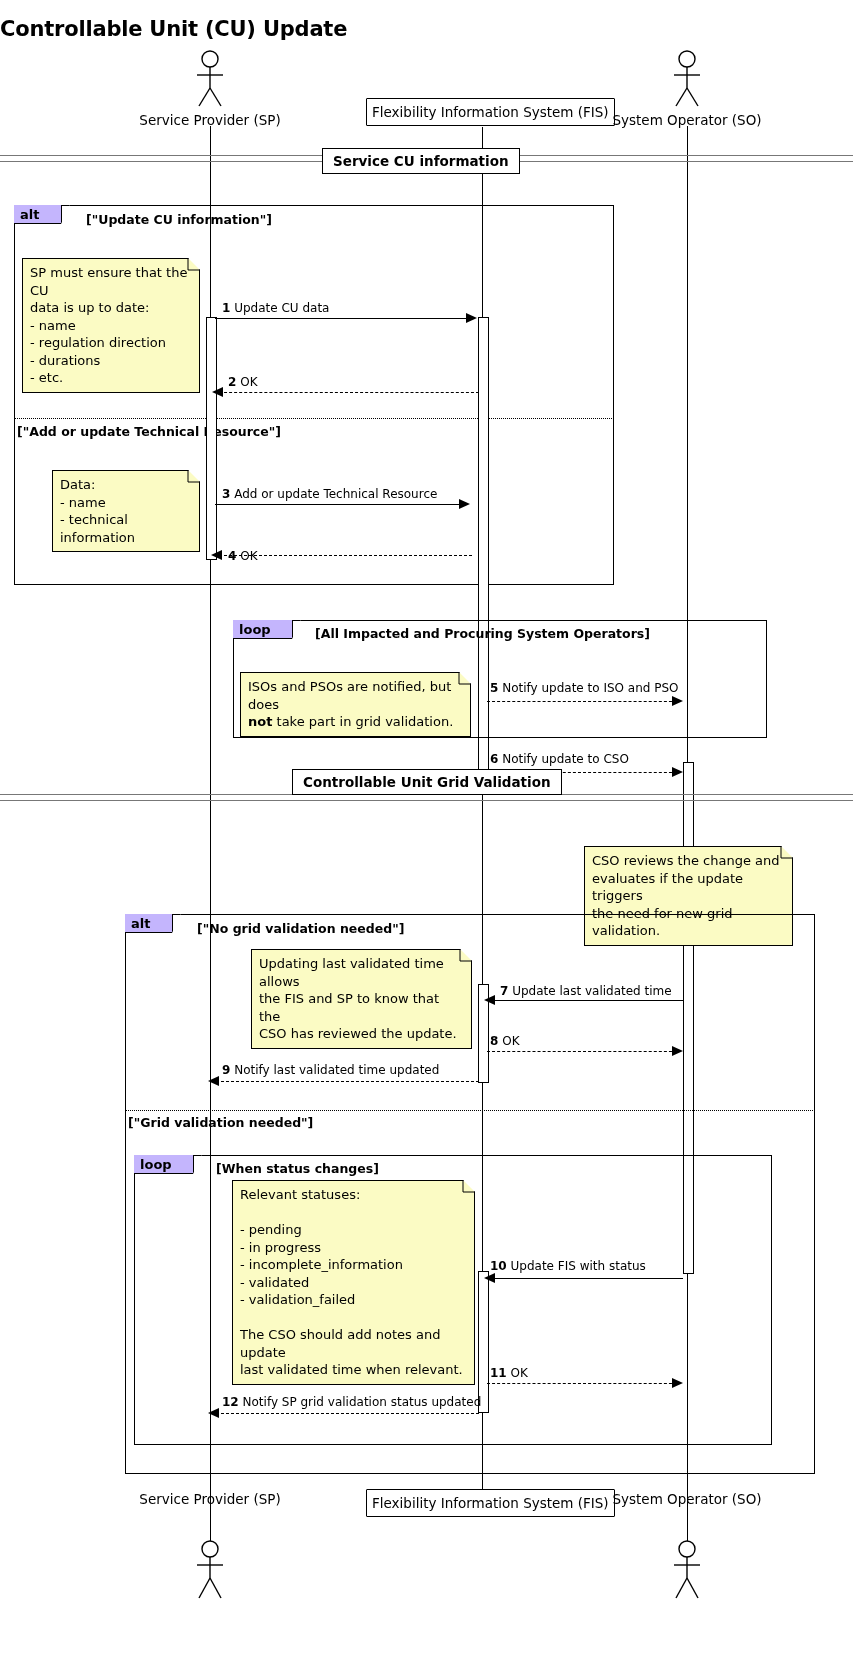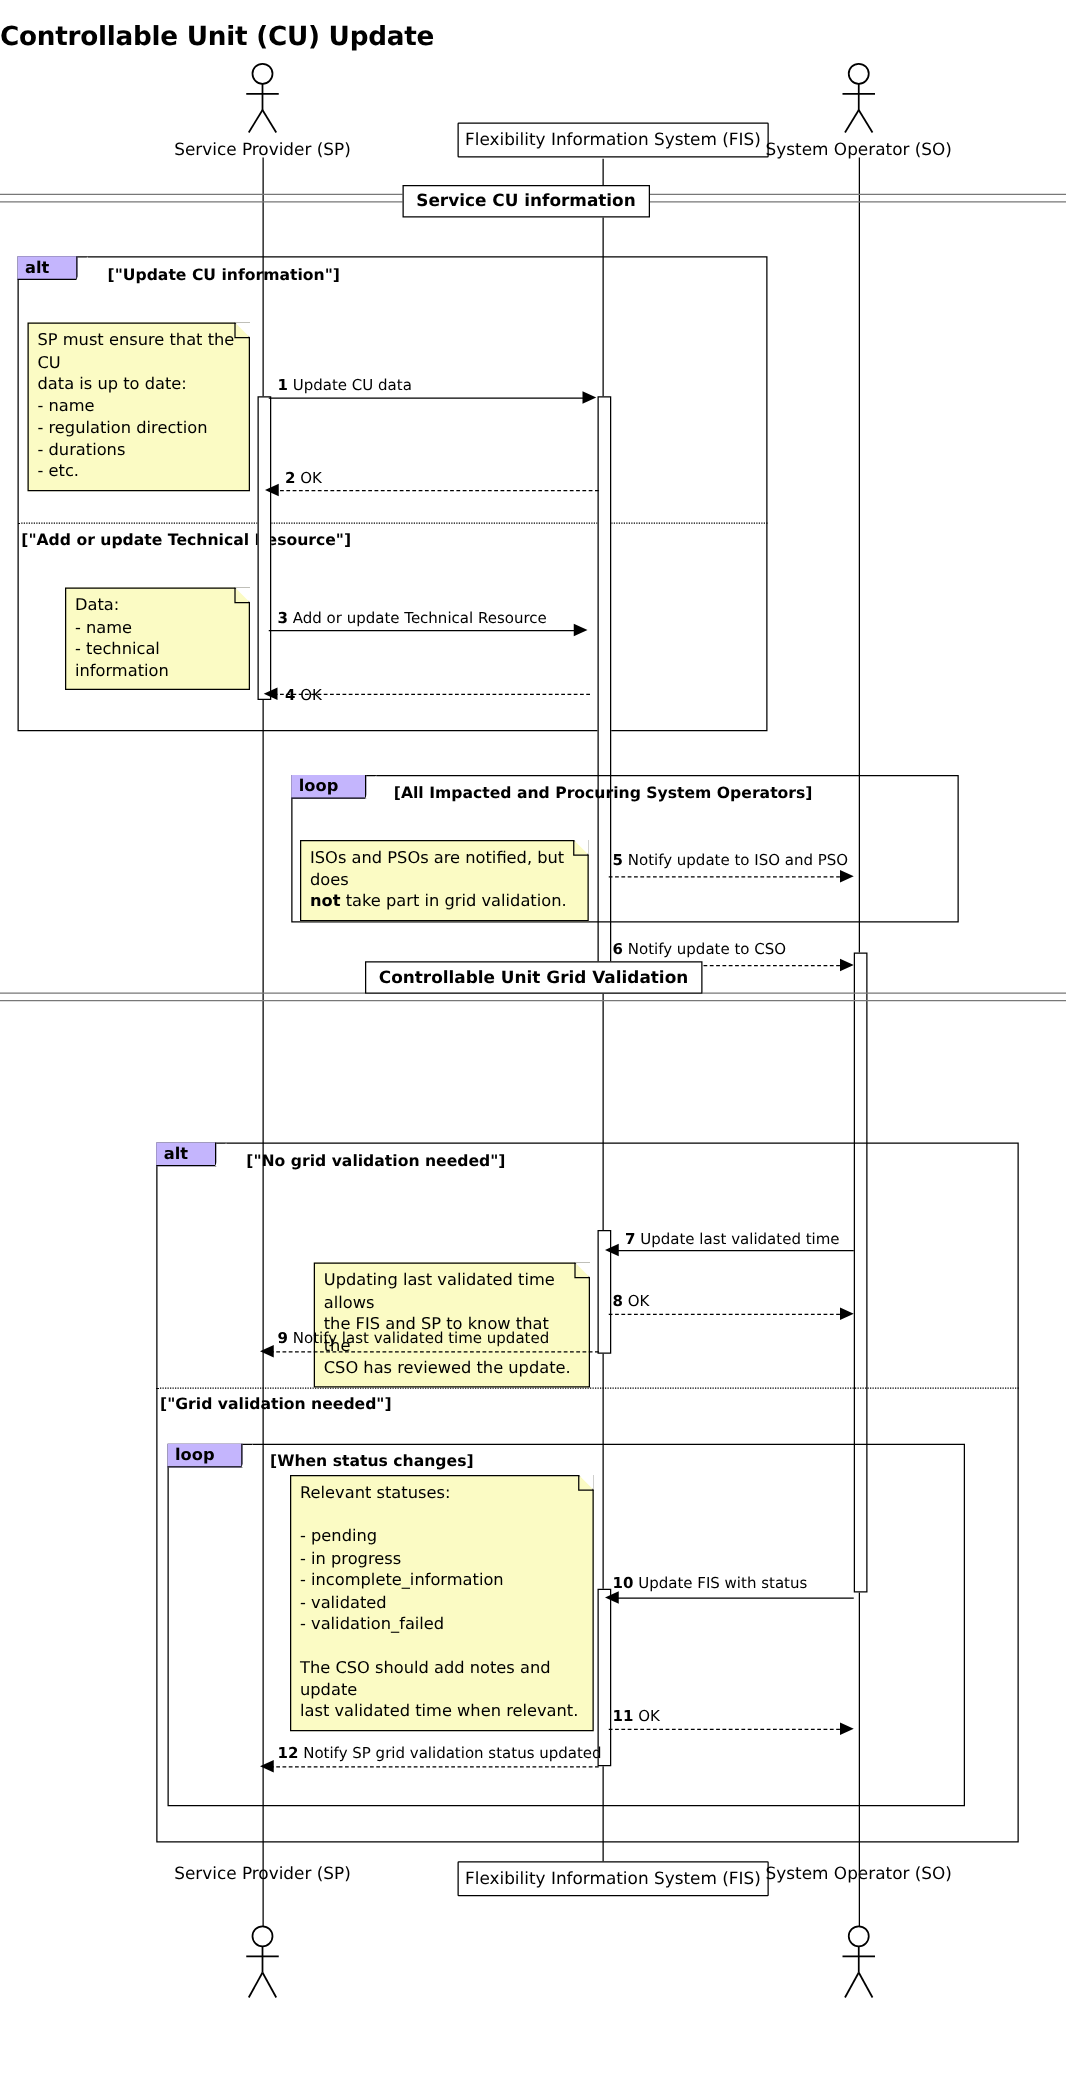--- a/index.html
+++ b/index.html
@@ -187,28 +187,37 @@
   <div class="msg-label" style="left:490px;top:752px;">
     <b>6</b>
     <span>Notify update to CSO</span>
   </div>
 
   <div class="activation" style="left:683px;top:762px;height:510px;"></div>
 
   <div class="divider-rail" style="top:794px;"></div>
   <div class="divider-box" style="left:292px;top:769px;">Controllable Unit Grid Validation</div>
 
+  <div class="note" style="left:584px;top:846px;width:209px;">
+    <span class="note-fold-tri"></span>
+    <svg class="note-fold-line" viewBox="0 0 17 17">
+        <path d="M5,0 L5,12 L17,12" fill="none" stroke="#000" stroke-width="1"></path>
+      </svg>
+    <div>CSO reviews the change and</div>
+    <div>evaluates if the update triggers</div>
+    <div>the need for new grid validation.</div>
+  </div>
 
   <div class="frame" style="left:125px;top:914px;width:690px;height:560px;"></div>
   <div class="frame-tab" style="left:125px;top:914px;width:48px;">alt</div>
   <div class="frame-guard" style="left:197px;top:921px;">["No grid validation needed"]</div>
   <div class="frame-sep" style="left:125px;top:1110px;width:690px;"></div>
   <div class="frame-guard" style="left:128px;top:1115px;">["Grid validation needed"]</div>
 
-  <div class="note" style="left:251px;top:1010px;width:221px;">
+  <div class="note" style="left:251px;top:949px;width:221px;">
     <span class="note-fold-tri"></span>
     <svg class="note-fold-line" viewBox="0 0 17 17">
         <path d="M5,0 L5,12 L17,12" fill="none" stroke="#000" stroke-width="1"></path>
       </svg>
     <div>Updating last validated time allows</div>
     <div>the FIS and SP to know that the</div>
     <div>CSO has reviewed the update.</div>
   </div>
 
   <div class="activation" style="left:478px;top:984px;height:97px;"></div>

